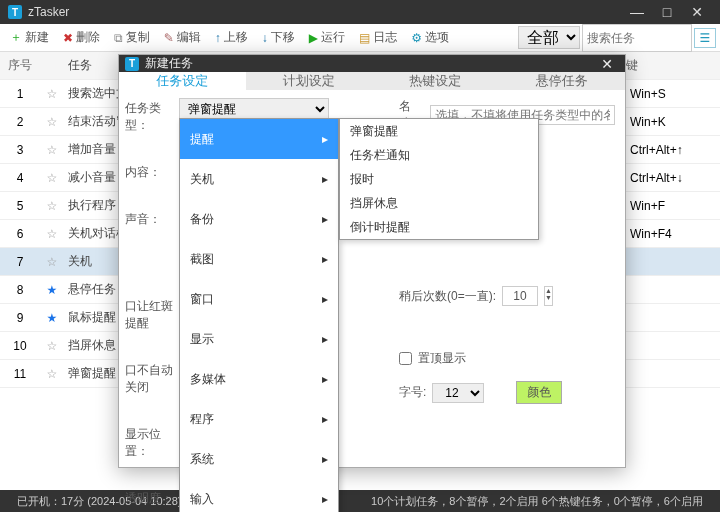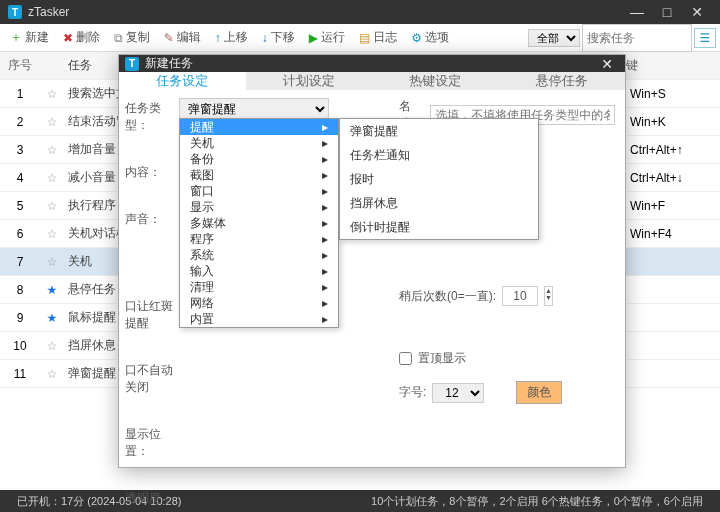--- a/index.html
+++ b/index.html
@@ -5,21 +5,21 @@
 * { box-sizing: border-box; margin: 0; padding: 0; font-family: "Microsoft YaHei", sans-serif; }
 body { width: 720px; height: 512px; overflow: hidden; background: #fff; position: relative; }
 .titlebar { height: 24px; background: #333; color: #ddd; display: flex; align-items: center; padding: 0 8px; font-size: 12px; }
 .titlebar .logo { width: 14px; height: 14px; background: #1a9fd9; border-radius: 2px; display: inline-flex; align-items: center; justify-content: center; color: #fff; font-size: 10px; font-weight: bold; margin-right: 6px; }
 .titlebar .spacer { flex: 1; }
 .titlebar .winbtn { width: 30px; text-align: center; cursor: pointer; font-size: 14px; }
 .toolbar { height: 28px; background: #fff; border-bottom: 1px solid #ddd; display: flex; align-items: center; padding: 0 4px; font-size: 12px; gap: 2px; }
 .toolbar .tbtn { display: flex; align-items: center; gap: 3px; padding: 2px 6px; cursor: pointer; color: #555; }
 .toolbar .tbtn .ic { font-size: 12px; }
 .toolbar .sep { flex: 1; }
-.toolbar select { font-size: 11px; border: 1px solid #ccc; padding: 1px 4px; }
+.toolbar select { font-size: 16px; border: 1px solid #ccc; padding: 1px 4px; }
 .toolbar input[type=text] { font-size: 12px; border: 1px solid #ccc; padding: 6px 4px; width: 110px; }
 .toolbar .listicon { width: 22px; height: 20px; border: 1px solid #9cd; display: flex; align-items: center; justify-content: center; color: #29b; }
 .header-row, .data-row { display: flex; align-items: center; font-size: 12px; height: 28px; border-bottom: 1px solid #eee; }
 .header-row { background: #f5f5f5; color: #666; }
 .col-num { width: 40px; text-align: center; }
 .col-star { width: 24px; text-align: center; color: #999; }
 .col-name { flex: 1; padding-left: 4px; color: #444; }
 .col-hotkey { width: 110px; text-align: left; padding-left: 4px; }
 .data-row.selected { background: #d8e6f2; }
 .star-fav { color: #1a73e8; }
@@ -34,31 +34,31 @@
 .modal-title .close { width: 24px; text-align: center; cursor: pointer; font-size: 14px; }
 .modal-tabs { height: 30px; display: flex; background: #eaeaea; font-size: 13px; }
 .modal-tabs .tab { width: 25%; display: flex; align-items: center; justify-content: center; cursor: pointer; color: #666; }
 .modal-tabs .tab.active { background: #fff; color: #1a9fd9; }
 .modal-body { flex: 1; display: flex; font-size: 12px; position: relative; }
 .modal-left { width: 60px; padding: 10px 6px; color: #555; display: flex; flex-direction: column; gap: 30px; font-size: 12px; }
 .modal-mid { flex: 1; padding: 8px 10px 8px 0; position: relative; }
 .field-row { display: flex; align-items: center; gap: 8px; margin-bottom: 6px; }
 .field-row select, .field-row input[type=text] { border: 1px solid #ccc; padding: 2px 4px; font-size: 12px; }
 .dropdown-list { position: absolute; left: 0; top: 28px; width: 160px; background: #fff; border: 1px solid #999; box-shadow: 2px 2px 6px rgba(0,0,0,.2); z-index: 5; }
-.dropdown-list .item { padding: 4px 10px; display: flex; justify-content: space-between; align-items: center; cursor: pointer; color: #333; font-size: 12px; height: 16px; }
+.dropdown-list .item { padding: 4px 10px; display: flex; justify-content: space-between; align-items: center; cursor: pointer; color: #333; font-size: 12px; height: 40px; }
 .dropdown-list .item.hover { background: #3399ff; color: #fff; }
 .dropdown-list .item .arrow { color: inherit; }
 .submenu { position: absolute; left: 160px; top: 28px; width: 200px; background: #fff; border: 1px solid #999; box-shadow: 2px 2px 6px rgba(0,0,0,.2); z-index: 6; }
 .submenu .item { padding: 4px 10px; cursor: pointer; color: #333; font-size: 12px; height: 24px; display: flex; align-items: center; }
 .right-panel { position: absolute; left: 220px; right: 10px; top: 8px; bottom: 8px; font-size: 12px; color: #555; }
 .right-panel .row { display: flex; align-items: center; gap: 6px; margin-bottom: 14px; }
 .right-panel input[type=text] { border: 1px solid #ccc; padding: 2px 4px; width: 200px; font-size: 12px; }
 .right-panel .numbox { border: 1px solid #ccc; width: 36px; height: 20px; display: inline-flex; align-items: center; justify-content: center; }
 .right-panel .stepper { display: inline-flex; flex-direction: column; height: 20px; font-size: 7px; line-height: 1; border: 1px solid #ccc; }
-.right-panel .btn { border: 1px solid #aaa; background: #fdba74; padding: 2px 10px; cursor: pointer; }
+.right-panel .btn { border: 1px solid #aaa; background: #bef264; padding: 2px 10px; cursor: pointer; }
 .right-panel select { border: 1px solid #ccc; padding: 1px 8px; font-size: 12px; }
 </style>
 </head>
 <body>
 
 <div class="titlebar">
   <span class="logo">T</span>
   <span>zTasker</span>
   <span class="spacer"></span>
   <span class="winbtn">—</span>

